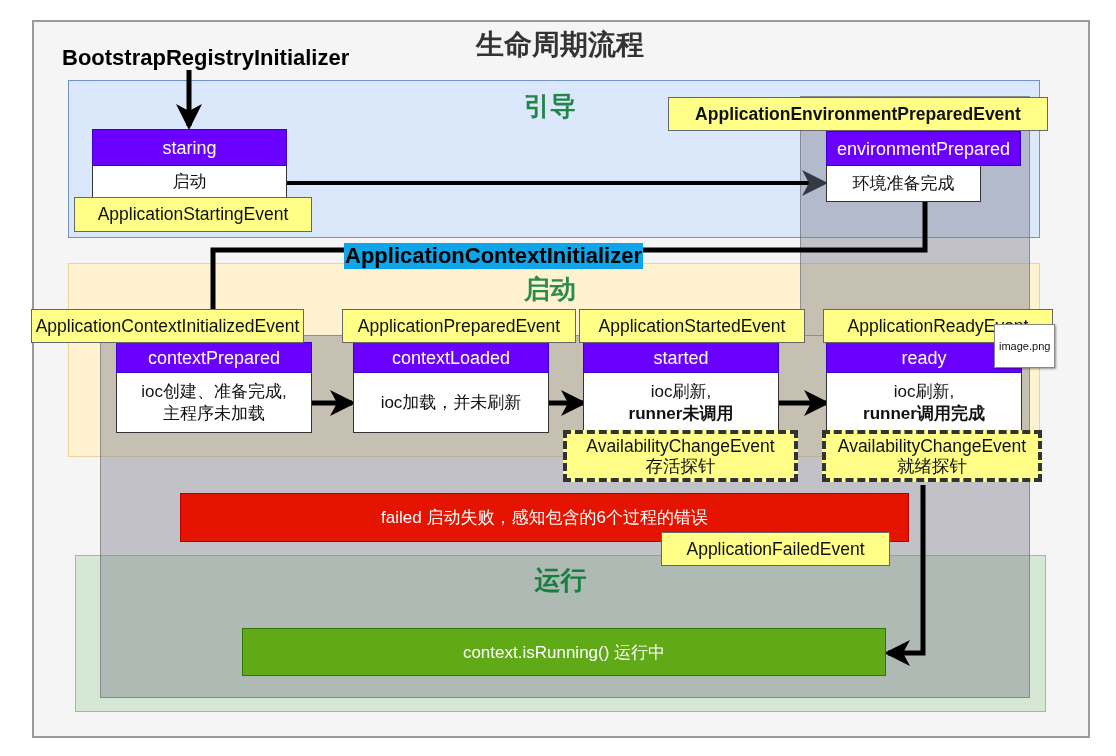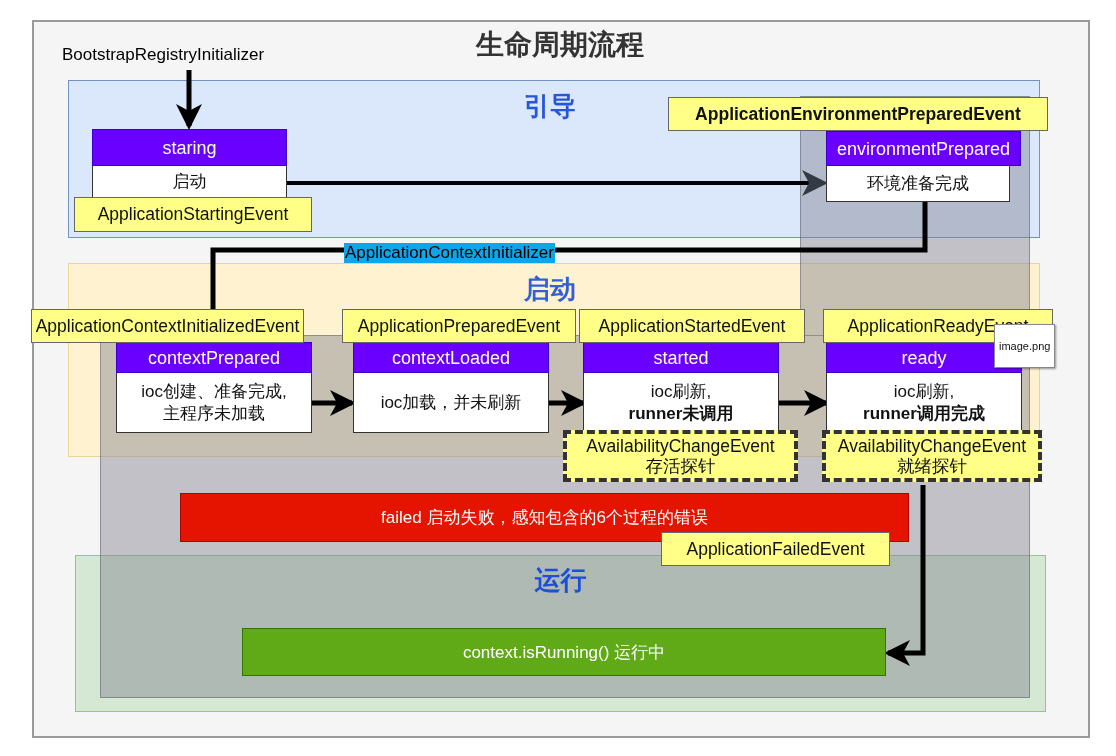--- a/index.html
+++ b/index.html
@@ -5,29 +5,29 @@
   html, body { margin:0; padding:0; }
   body { width:1116px; height:756px; background:#ffffff; position:relative; overflow:hidden;
          font-family:"Liberation Sans", "DejaVu Sans", sans-serif; }
   .abs { position:absolute; box-sizing:border-box; }
   #frame { left:32px; top:20px; width:1058px; height:718px; background:#f5f5f5; border:2px solid #9a9a9a; border-top-color:#9a9a9a; }
   #title { left:400px; top:26px; width:320px; text-align:center; font-size:28px; font-weight:bold; color:#333; font-family:Liberation Serif, serif; }
   .phase { border:1.5px solid; }
   #phase-boot { left:68px; top:80px; width:972px; height:158px; background:#dae8fc; border-color:#6c8ebf; opacity:0.95; }
   #phase-start { left:68px; top:263px; width:972px; height:194px; background:#fff2cc; border-color:#e6d38f; opacity:0.9; }
   #phase-run { left:75px; top:555px; width:971px; height:157px; background:#d5e8d4; border-color:#97c38a; }
-  .phase-label { position:absolute; left:0; right:8px; text-align:center; font-size:26px; font-weight:bold; color:#1d4ed8; font-family:"DejaVu Sans", sans-serif; }
+  .phase-label { position:absolute; left:0; right:8px; text-align:center; font-size:26px; font-weight:bold; color:#15803d; font-family:"DejaVu Sans", sans-serif; }
   .overlay { background:rgba(130,130,145,0.45); border:1px solid rgba(90,90,100,0.5); }
   #overlay-main { left:100px; top:335px; width:930px; height:363px; }
   #overlay-top { left:800px; top:96px; width:230px; height:239px; border-bottom:none; }
   .node-head { background:#6a00ff; color:#fff; text-align:center; font-size:18px; border:1px solid #3700cc; }
   .node-body { background:#fff; color:#111; text-align:center; font-size:17px; border:1.5px solid #333; border-top:none; display:flex; flex-direction:column; justify-content:center; align-items:center; line-height:22px; }
   .event { background:#ffff88; border:1.5px solid #666; color:#111; font-size:17.5px; text-align:center; white-space:nowrap; display:flex; align-items:center; justify-content:center; }
   .event.dashed { border:4px dashed #333; flex-direction:column; line-height:20px; }
-  .initializer { font-weight:normal; font-size:17px; color:#000; white-space:nowrap; }
+  .initializer { font-weight:bold; font-size:22px; color:#000; white-space:nowrap; }
   #failed { left:180px; top:493px; width:729px; height:49px; background:#e51400; border:1px solid #b20000; color:#fff; font-size:17px; display:flex; align-items:center; justify-content:center; }
   #running { left:242px; top:628px; width:644px; height:48px; background:#60a917; border:1px solid #2d7600; color:#fff; font-size:17px; display:flex; align-items:center; justify-content:center; }
   #tooltip { left:994px; top:324px; padding:15px 4px; background:#fff; border:1px solid #888; font-size:11px; color:#111; box-shadow:1px 1px 2px rgba(0,0,0,0.4); }
   svg#arrows { position:absolute; left:0; top:0; }
   .bold { font-weight:bold; }
 </style>
 </head>
 <body>
 
 <div id="frame" class="abs"></div>
@@ -71,21 +71,21 @@
 <div class="abs initializer" style="left:344px; top:243px; background:#0ea5e9; padding:0 1px;">ApplicationContextInitializer</div>
 
 <div class="abs node-head" style="left:92px; top:129px; width:195px; height:37px; line-height:37px;">staring</div>
 <div class="abs node-body" style="left:92px; top:166px; width:195px; height:33px;">
   <span>启动</span>
 </div>
 <div class="abs event" style="left:74px; top:197px; width:238px; height:35px;">ApplicationStartingEvent</div>
 
 <div class="abs event" style="left:668px; top:97px; width:380px; height:34px;font-weight:bold;">ApplicationEnvironmentPreparedEvent</div>
 <div class="abs node-head" style="left:826px; top:131px; width:195px; height:35px; line-height:34px;">environmentPrepared</div>
-<div class="abs node-body" style="left:826px; top:166px; width:184px; height:36px;">
+<div class="abs node-body" style="left:826px; top:166px; width:155px; height:36px;">
   <span>环境准备完成</span>
 </div>
 
 <div class="abs node-head" style="left:116px; top:342px; width:196px; height:31px; line-height:30px;">contextPrepared</div>
 <div class="abs node-body" style="left:116px; top:373px; width:196px; height:60px;">
   <span>ioc创建、准备完成,</span>
   <span>主程序未加载</span>
 </div>
 <div class="abs event" style="left:31px; top:309px; width:273px; height:34px;">ApplicationContextInitializedEvent</div>
 

